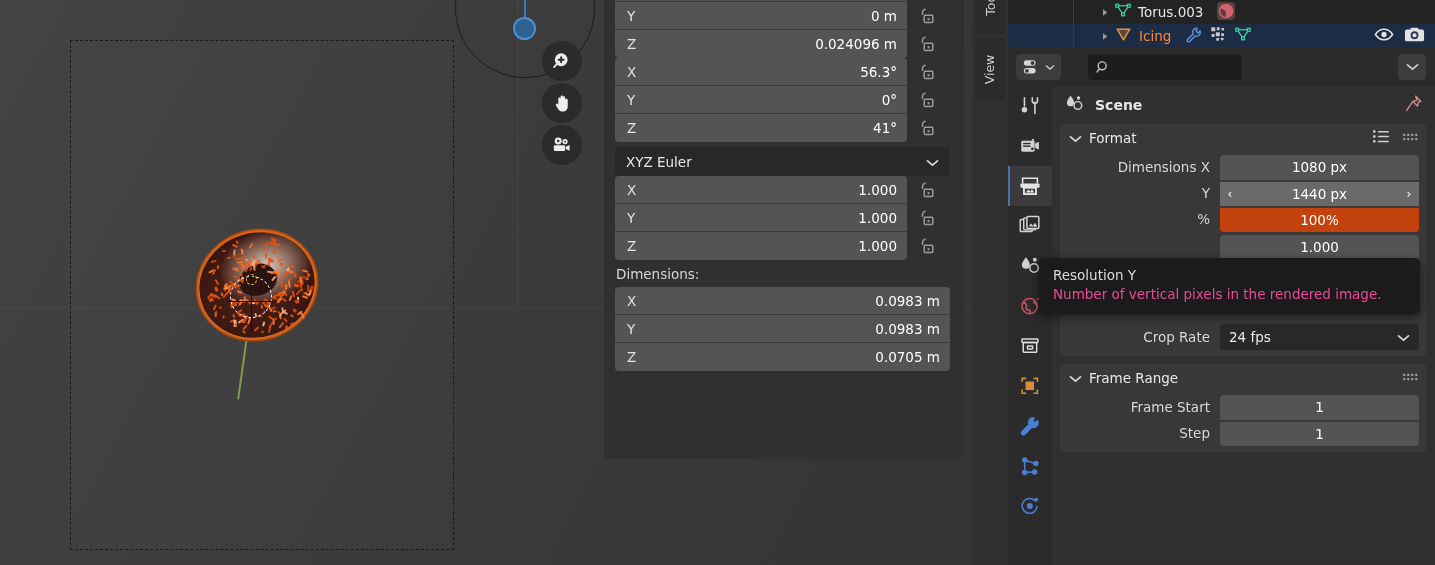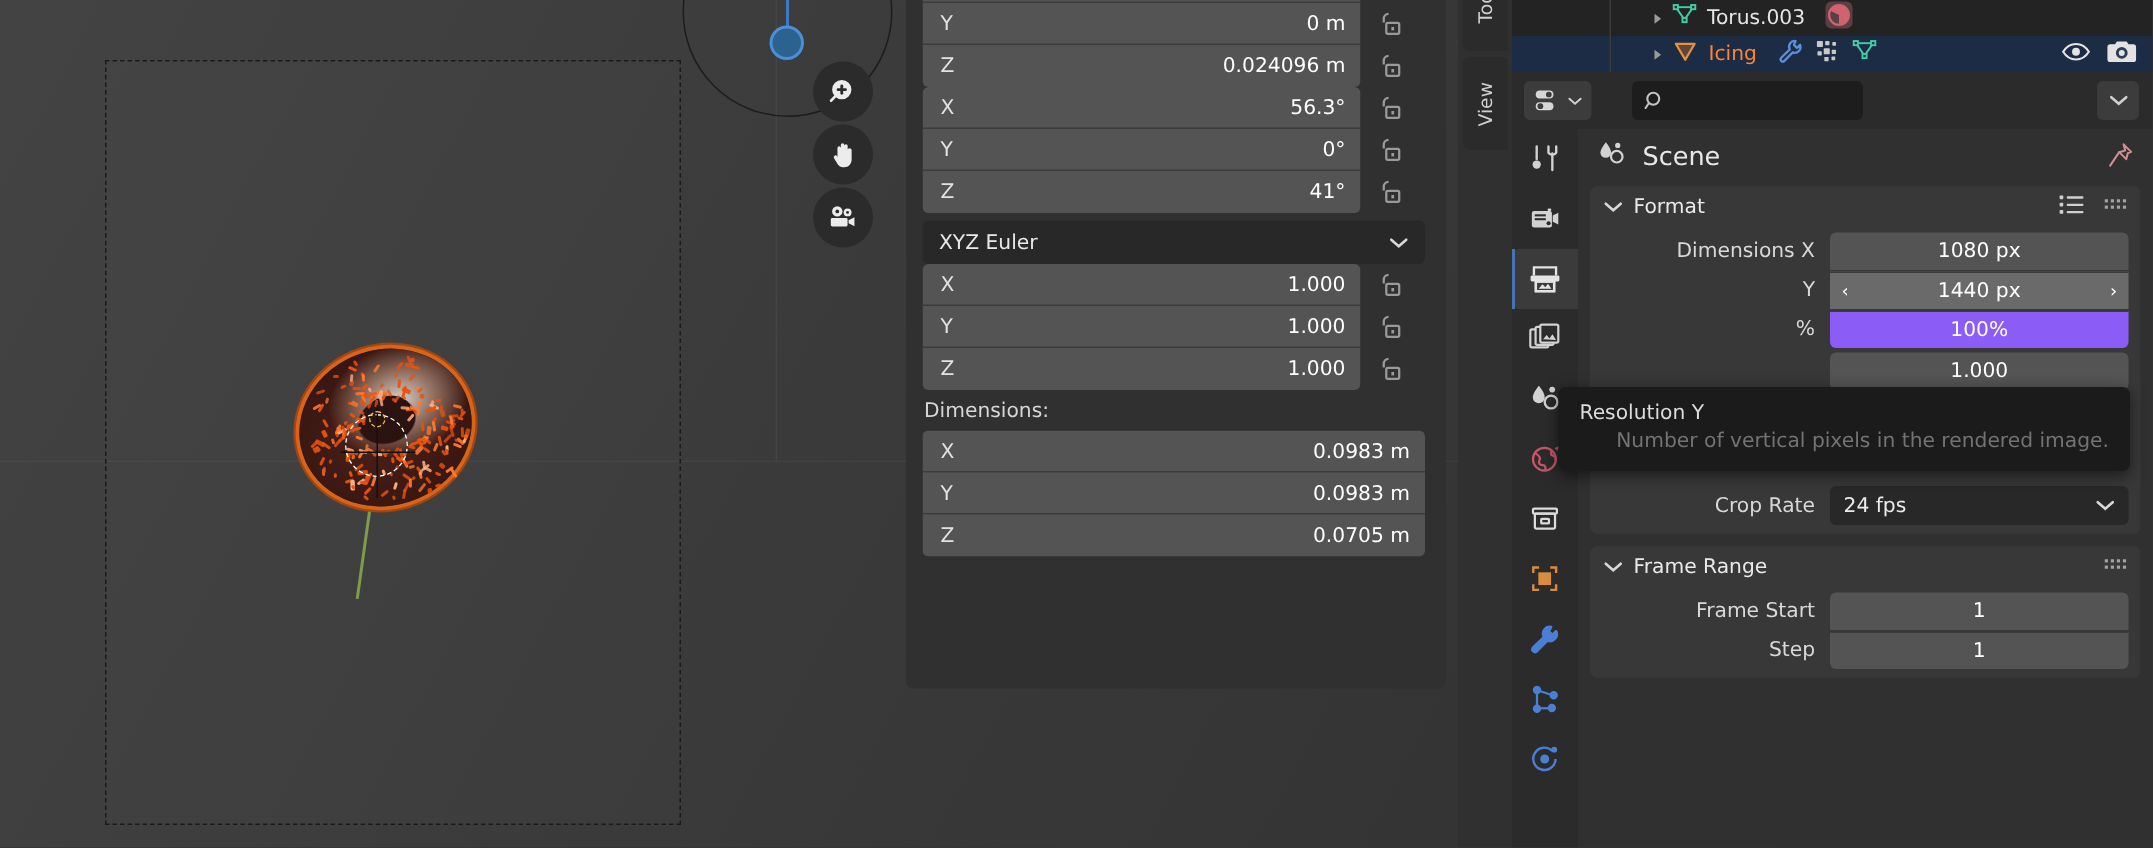--- a/index.html
+++ b/index.html
@@ -230,21 +230,21 @@
   }
 
   #props-body {
     position:absolute; left:44px; top:38px; width:383px; height:479px;
     background:#303030;
     overflow:hidden;
   }
   #breadcrumb {
     height:38px; display:flex; align-items:center; padding:0 0 0 12px;
   }
-  #breadcrumb .bc-text { margin-left:9px; font-size:17px; color:#e7e7e7; }
+  #breadcrumb .bc-text { margin-left:9px; font-size:14px; color:#e7e7e7;font-weight:bold; }
   #breadcrumb .pin { margin-left:auto; margin-right:12px; }
 
   .panel { margin:0 8px 0 8px; background:#383838; border-radius:5px; padding-bottom:6px; }
   .panel-head {
     height:28px; display:flex; align-items:center; padding:0 8px 0 9px;
     font-size:13.5px; color:#e9e9e9;
   }
   .panel-head .ptitle { margin-left:7px; }
   .panel-head .phicons { margin-left:auto; display:flex; align-items:center; gap:11px; }
 
@@ -264,21 +264,21 @@
   .pfield.stacked-mid { border-radius:0; border-top:1px solid #3b3b3b; }
   .pfield.stacked-bot { border-radius:0 0 4px 4px; border-top:1px solid #3b3b3b; }
   .pfield.hover { background:#6a6a6a; }
   .pfield .arr {
     position:absolute; top:0; height:25px; width:20px;
     display:flex; align-items:center; justify-content:center;
     color:#fff; font-size:12px;
   }
   .pfield .arr.l { left:0; }
   .pfield .arr.r { right:0; }
-  .pfield.slider { background:#8b5cf6; }
+  .pfield.slider { background:#c2410c; }
 
   .pcheckrow { display:flex; align-items:center; height:26px; margin-top:2px; }
   .pcheckrow .spacer { width:160px; }
   .cbox {
     width:17px; height:17px; border-radius:3px; background:#545454;
     margin-right:8px;
   }
   .cbox.dim { background:#474747; }
   .ctext { font-size:13.5px; color:#d8d8d8; }
   .ctext.dim { color:#8b8b8b; }
@@ -294,21 +294,21 @@
   
   #tooltip {
     position:absolute; left:1039px; top:258px; width:381px; height:56px;
     background:#1b1b1b;
     border-radius:5px;
     padding:8px 14px 0 14px;
     box-shadow:0 3px 10px rgba(0,0,0,0.5);
     z-index:50;
   }
   #tooltip .tt-title { font-size:13.5px; color:#dcdcdc; line-height:19px; }
-  #tooltip .tt-body  { font-size:13.5px; color:#737373; line-height:19px;text-align:right; }
+  #tooltip .tt-body  { font-size:13.5px; color:#ec4899; line-height:19px; }
 
   svg { overflow:visible; }
 </style>
 </head>
 <body>
 
 <div class="root">
 
   <div id="viewport">
     <div id="vp-grad"></div>

